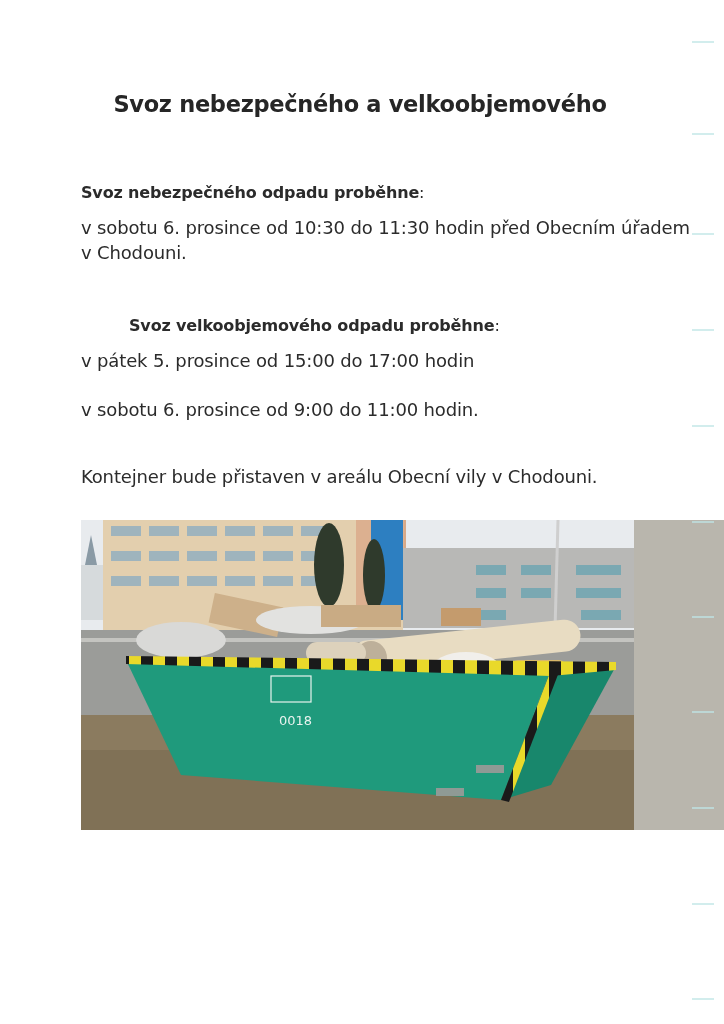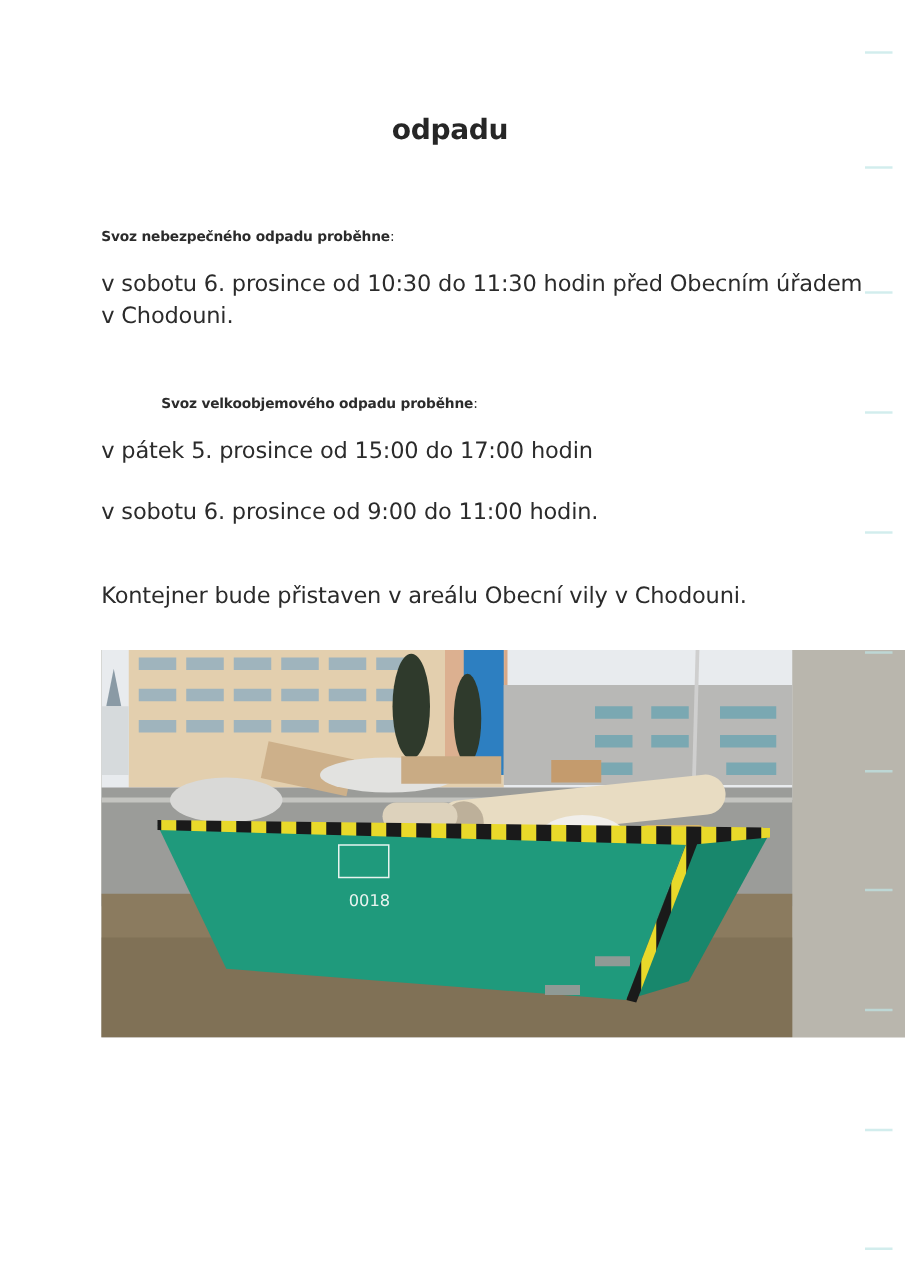--- a/index.html
+++ b/index.html
@@ -6,32 +6,32 @@
   body {
     width:724px; height:1024px; background:#ffffff; position:relative; overflow:hidden;
     font-family:"Liberation Sans", "DejaVu Sans", sans-serif; color:#2a2a2a;
   }
   .title {
     position:absolute; left:100px; top:84px; width:520px; text-align:center;
     font-family:"DejaVu Sans", sans-serif; font-weight:bold; font-size:22.5px; line-height:40px;
     color:#262626; letter-spacing:-0.3px;
   }
   .txt { position:absolute; left:81px; font-family:"DejaVu Sans", sans-serif; font-size:18px; color:#2b2b2b; white-space:nowrap; letter-spacing:-0.15px; }
-  .bold { font-weight:bold; font-size:11px; }
+  .bold { font-weight:bold; font-size:16px; }
   .photo {
     position:absolute; left:81px; top:520px; width:666px; height:310px; overflow:hidden;
     background:#b9b6ad;
   }
   .edge-mark { position:absolute; left:692px; width:22px; height:2px; background:#bfe6e6; opacity:.7; }
 </style>
 </head>
 <body>
 
 <div class="title">
-  <div>odpadu</div>
+  <div>Svoz nebezpečného a velkoobjemového</div>
 </div>
 
 <div class="txt bold" style="top:183px;"><span>Svoz nebezpečného odpadu proběhne</span><span style="font-weight:normal">:</span></div>
 <div class="txt" style="top:217px;">v sobotu 6. prosince od 10:30 do 11:30 hodin před Obecním úřadem</div>
 <div class="txt" style="top:242px;">v Chodouni.</div>
 
 <div class="txt bold" style="top:316px;margin-left:48px;"><span>Svoz velkoobjemového odpadu proběhne</span><span style="font-weight:normal">:</span></div>
 <div class="txt" style="top:350px;">v pátek 5. prosince od 15:00 do 17:00 hodin</div>
 <div class="txt" style="top:387px;margin-top:12px;">v sobotu 6. prosince od 9:00 do 11:00 hodin.</div>
 <div class="txt" style="top:425px;margin-top:41px;">Kontejner bude přistaven v areálu Obecní vily v Chodouni.</div>

